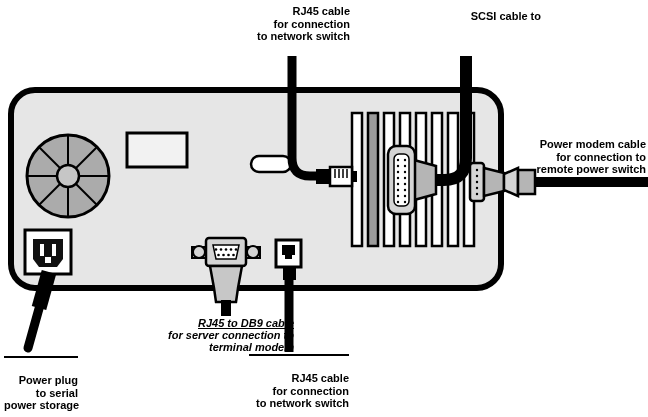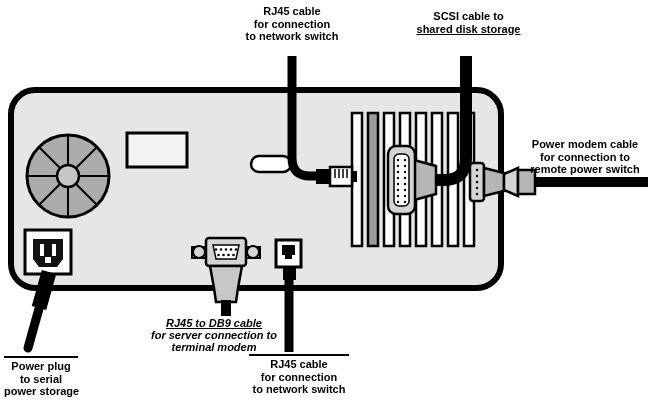--- a/index.html
+++ b/index.html
@@ -9,26 +9,26 @@
     width:648px; height:417px;
     background:#ffffff;
     overflow:hidden;
   }
   .stage svg { position:absolute; left:0; top:0; }
   .lbl {
     position:absolute;
     font-size:11px;
     font-weight:bold;
     line-height:12.5px;
-    text-align:center;
+    text-align:right;
     color:#000;
   }
   .lbl span { display:block; white-space:nowrap; }
   .u { text-decoration:underline; }
-  .overline { border-top:2px solid #000; padding-top:2px; }
+  .overline { border-top:2px solid #000; padding-top:16px; }
 </style>
 </head>
 <body>
 
 <div class="stage">
 
   <svg width="648" height="417" viewBox="0 0 648 417">
 
     <rect x="11" y="90" width="490" height="198" rx="24" stroke="#000" stroke-width="6" fill="#e6e6e6"></rect>
 
@@ -155,21 +155,20 @@
   </svg>
 
   <div class="lbl" style="left:234px; top:5px; width:116px;">
     <span>RJ45 cable</span>
     <span>for connection</span>
     <span>to network switch</span>
   </div>
 
   <div class="lbl" style="left:396px; top:10px; width:145px;">
     <span>SCSI cable to</span>
-    <span class="u">shared disk storage</span>
   </div>
 
   <div class="lbl" style="left:524px; top:138px; width:122px;">
     <span>Power modem cable</span>
     <span>for connection to</span>
     <span>remote power switch</span>
   </div>
 
   <div class="lbl overline" style="left:4px; top:356px; width:74px;">
     <span>Power plug</span>

